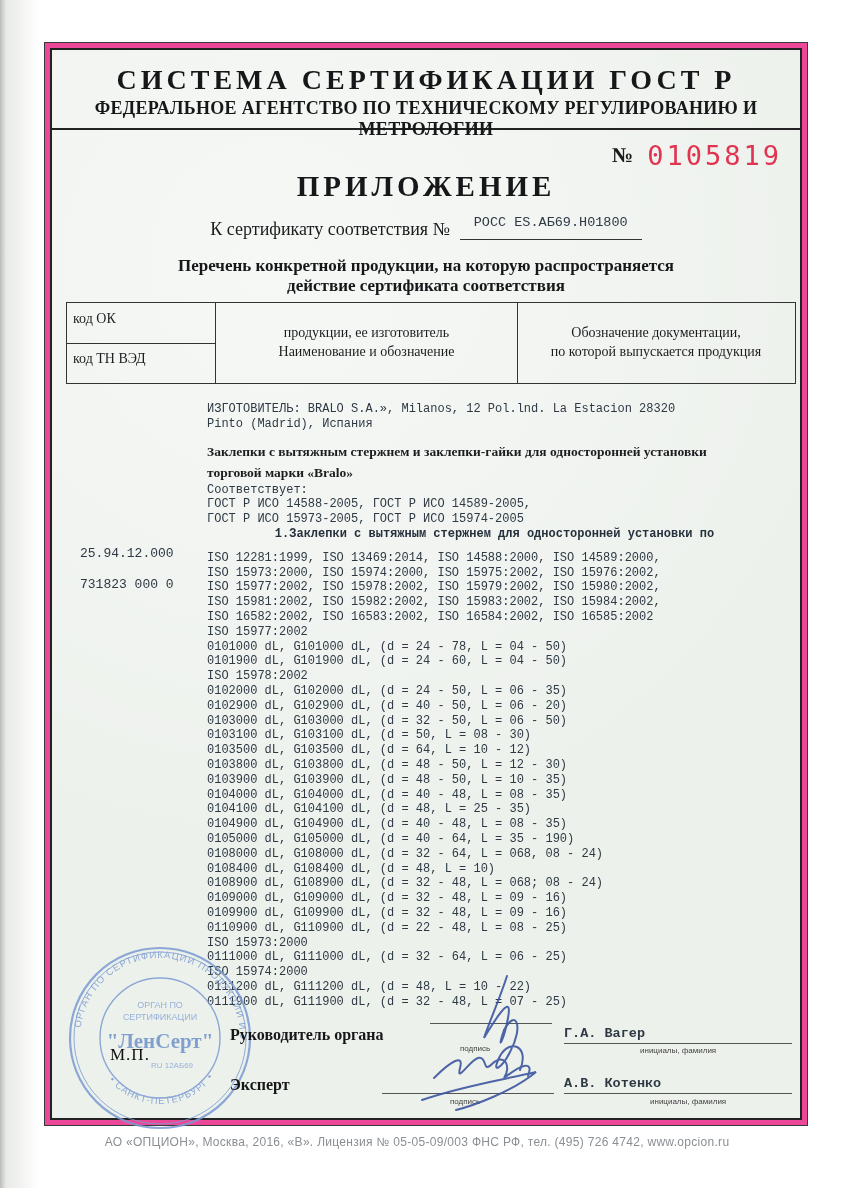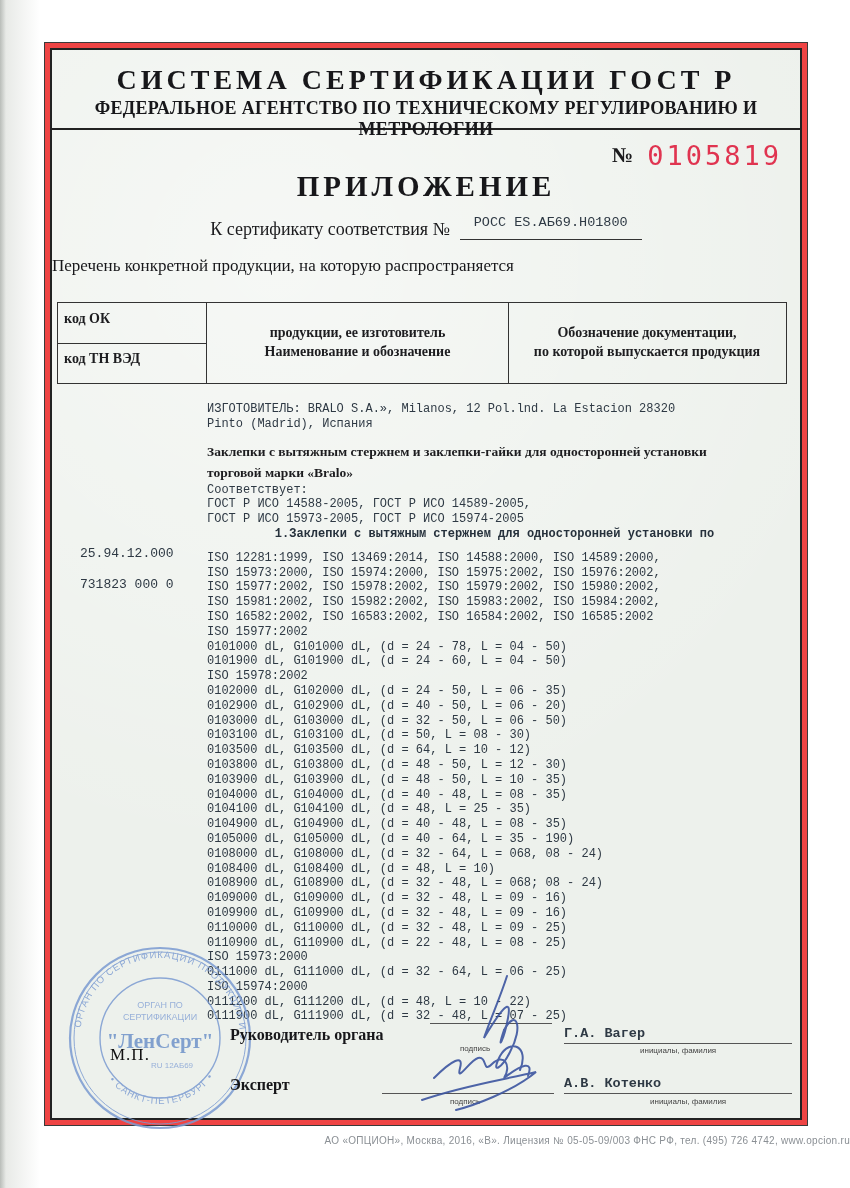--- a/index.html
+++ b/index.html
@@ -3,21 +3,21 @@
 <meta charset="utf-8">
 <style>
   html,body{margin:0;padding:0;}
   body{
     width:850px;height:1188px;position:relative;
     background:linear-gradient(90deg,#b9bdb9 0,#e8eae7 6px,#ffffff 40px);
     font-family:"Liberation Serif", serif;color:#1b1b1d;overflow:hidden;
   }
   .paper{
     position:absolute;left:44px;top:42px;width:762px;height:1082px;
-    background:#ef4444;border:1px solid #3a3a3a;
+    background:#ec4899;border:1px solid #3a3a3a;
   }
   .paper-inner{
     position:absolute;left:5px;top:5px;right:5px;bottom:5px;
     border:2px solid #222;background:
       radial-gradient(circle at 30% 20%, rgba(255,255,255,.5), rgba(255,255,255,0) 60%),
       #edf1ec;
   }
   
   .hdr{position:absolute;left:0;right:0;top:0;height:78px;border-bottom:2px solid #222;text-align:center;}
   .hdr-l1{margin-top:14px;font-size:28px;font-weight:bold;letter-spacing:4px;color:#17171a;}
@@ -29,24 +29,24 @@
     font-family:"DejaVu Sans Mono",monospace;color:#e03450;font-weight:normal;
     font-size:27px;letter-spacing:3px;margin-left:14px;vertical-align:middle;
   }
   .doc-title{position:absolute;top:120px;left:0;right:0;text-align:center;
     font-size:29px;font-weight:bold;letter-spacing:4px;color:#17171a;}
   .cert-line{position:absolute;top:166px;left:0;right:0;text-align:center;font-size:18px;}
   .cert-num-wrap{display:inline-block;vertical-align:bottom;margin-left:10px;border-bottom:1.5px solid #333;
     padding:0 14px 2px 14px;}
   .cert-num{font-family:"Liberation Mono",monospace;font-size:13.5px;color:#2e3944;
     position:relative;top:-6px;}
-  .subtitle{position:absolute;top:206px;left:0;right:0;text-align:left;
-    font-size:17px;font-weight:normal;line-height:20px;color:#17171a;}
-  
-  .tbl{position:absolute;left:5px;top:252px;width:728px;height:80px;border:1px solid #333;font-weight:bold;}
+  .subtitle{position:absolute;top:206px;left:0;right:0;text-align:center;
+    font-size:17px;font-weight:bold;line-height:20px;color:#17171a;}
+  
+  .tbl{position:absolute;left:14px;top:252px;width:728px;height:80px;border:1px solid #333;}
   .tbl .v1{position:absolute;left:148px;top:0;bottom:0;width:0;border-left:1px solid #333;}
   .tbl .v2{position:absolute;left:450px;top:0;bottom:0;width:0;border-left:1px solid #333;}
   .tbl .h1{position:absolute;left:0;width:148px;top:40px;border-top:1px solid #333;}
   .cell{position:absolute;font-size:14px;color:#1d1d20;}
   .c-ok{left:6px;top:8px;}
   .c-tn{left:6px;top:48px;}
   .c-mid{left:149px;width:301px;top:20px;text-align:center;line-height:19px;}
   .c-right{left:451px;width:276px;top:20px;text-align:center;line-height:19px;}
   
   .codes{position:absolute;font-family:"Liberation Mono",monospace;font-size:13px;color:#2e3944;}
@@ -59,22 +59,22 @@
   .ln.rus{font-family:"Liberation Serif",serif;font-weight:bold;font-size:13.5px;line-height:21px;color:#1d1d20;white-space:normal;}
   .ln.gap{height:9px;}
   
   .mp{position:absolute;left:58px;top:995px;font-size:17px;letter-spacing:1px;color:#111;text-align:center;}
   .sig-label{position:absolute;font-size:16px;font-weight:bold;color:#17171a;}
   .sig-line{position:absolute;border-bottom:1px solid #555;}
   .sig-sub{position:absolute;font-size:8px;color:#444;font-family:"Liberation Sans",sans-serif;}
   .sig-name{position:absolute;font-family:"Liberation Mono",monospace;font-size:13.5px;font-weight:bold;color:#2e3944;}
   .stamp-svg,.sign-svg{position:absolute;pointer-events:none;}
   
-  .footer{position:absolute;left:0;right:0;top:1135px;text-align:right;
-    font-family:"Liberation Sans",sans-serif;font-size:10px;color:#8a8f94;letter-spacing:.3px;}
+  .footer{position:absolute;left:0;right:16px;top:1135px;text-align:center;
+    font-family:"Liberation Sans",sans-serif;font-size:12px;color:#8a8f94;letter-spacing:.3px;}
 </style>
 </head>
 <body>
 
 <div class="paper">
   <div class="paper-inner">
 
     <div class="hdr">
       <div class="hdr-l1">СИСТЕМА СЕРТИФИКАЦИИ ГОСТ Р</div>
       <div class="hdr-l2">ФЕДЕРАЛЬНОЕ АГЕНТСТВО ПО ТЕХНИЧЕСКОМУ РЕГУЛИРОВАНИЮ И МЕТРОЛОГИИ</div>
@@ -85,20 +85,21 @@
     </div>
 
     <div class="doc-title">ПРИЛОЖЕНИЕ</div>
 
     <div class="cert-line">
       <span>К сертификату соответствия №</span><span class="cert-num-wrap"><span class="cert-num">РОСС ES.АБ69.Н01800</span></span>
     </div>
 
     <div class="subtitle">
       <div>Перечень конкретной продукции,  на которую распространяется</div>
+      <div>действие сертификата соответствия</div>
     </div>
 
     <div class="tbl">
       <div class="v1"></div>
       <div class="v2"></div>
       <div class="h1"></div>
       <div class="cell c-ok">код ОК</div>
       <div class="cell c-tn">код ТН ВЭД</div>
       <div class="cell c-mid">
         <div>продукции, ее изготовитель</div>
@@ -142,21 +143,20 @@
         <div class="ln mono">0103900 dL, G103900 dL, (d = 48 - 50, L = 10 - 35)</div>
         <div class="ln mono">0104000 dL, G104000 dL, (d = 40 - 48, L = 08 - 35)</div>
         <div class="ln mono">0104100 dL, G104100 dL, (d = 48, L = 25 - 35)</div>
         <div class="ln mono">0104900 dL, G104900 dL, (d = 40 - 48, L = 08 - 35)</div>
         <div class="ln mono">0105000 dL, G105000 dL, (d = 40 - 64, L = 35 - 190)</div>
         <div class="ln mono">0108000 dL, G108000 dL, (d = 32 - 64, L = 068, 08 - 24)</div>
         <div class="ln mono">0108400 dL, G108400 dL, (d = 48, L = 10)</div>
         <div class="ln mono">0108900 dL, G108900 dL, (d = 32 - 48, L = 068; 08 - 24)</div>
         <div class="ln mono">0109000 dL, G109000 dL, (d = 32 - 48, L = 09 - 16)</div>
         <div class="ln mono">0109900 dL, G109900 dL, (d = 32 - 48, L = 09 - 16)</div>
-        <div class="ln mono">0110000 dL, G110000 dL, (d = 32 - 48, L = 09 - 25)</div>
         <div class="ln mono">0110900 dL, G110900 dL, (d = 22 - 48, L = 08 - 25)</div>
         <div class="ln mono">ISO 15973:2000</div>
         <div class="ln mono">0111000 dL, G111000 dL, (d = 32 - 64, L = 06 - 25)</div>
         <div class="ln mono">ISO 15974:2000</div>
         <div class="ln mono">0111200 dL, G111200 dL, (d = 48, L = 10 - 22)</div>
         <div class="ln mono">0111900 dL, G111900 dL, (d = 32 - 48, L = 07 - 25)</div>
       </div>
 
     <svg class="stamp-svg" style="left:8px;top:888px;opacity:.85" width="200" height="200" viewBox="0 0 200 200">
       <defs>

